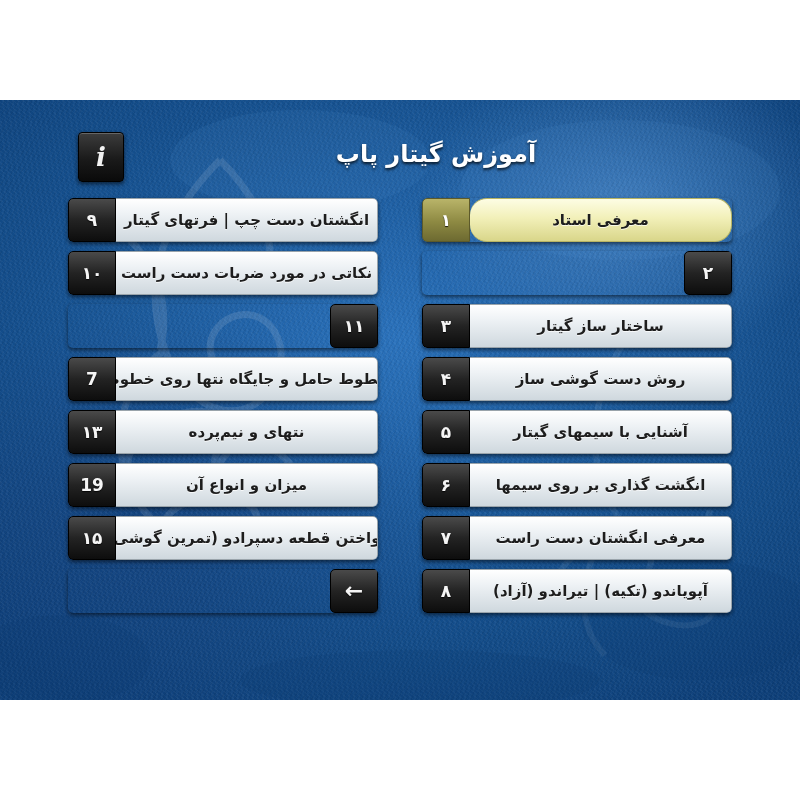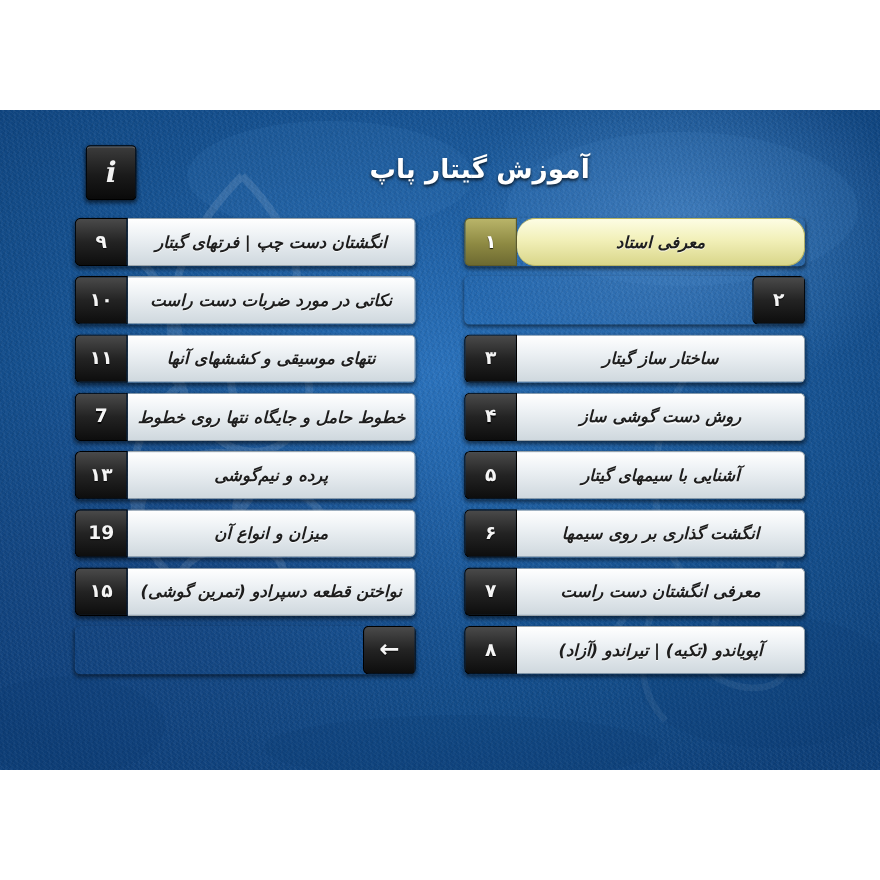--- a/index.html
+++ b/index.html
@@ -130,21 +130,20 @@
     font-size: 15px;
     font-weight: bold;
     color: #1d1d1d;
     background: linear-gradient(180deg, #ffffff 0%, #eef2f5 35%, #cfd8de 100%);
     border: 1px solid #9aa4ab;
     border-left: none;
     border-radius: 0 5px 5px 0;
     text-shadow: 0 1px 0 rgba(255,255,255,0.7);
     white-space: nowrap;
     overflow: hidden;
-    font-style: italic;
   }
 
   .item-number {
     flex: 0 0 46px;
     display: flex;
     align-items: center;
     justify-content: center;
     font-size: 17px;
     font-weight: bold;
     color: #f5f5f5;
@@ -257,29 +256,28 @@
   <div id="col-left" class="column">
       <div class="menu-item">
         <div class="item-label">انگشتان دست چپ | فرتهای گیتار</div>
         <div class="item-number">۹</div>
       </div>
       <div class="menu-item">
         <div class="item-label">نکاتی در مورد ضربات دست راست</div>
         <div class="item-number">۱۰</div>
       </div>
       <div class="menu-item">
-        <div class="item-label">نتهای موسیقی و کششهای آنها</div>
         <div class="item-number">۱۱</div>
       </div>
       <div class="menu-item">
         <div class="item-label">خطوط حامل و جایگاه نتها روی خطوط</div>
         <div class="item-number">7</div>
       </div>
       <div class="menu-item">
-        <div class="item-label">پرده و نیم‌گوشی</div>
+        <div class="item-label">نتهای و نیم‌پرده</div>
         <div class="item-number">۱۳</div>
       </div>
       <div class="menu-item">
         <div class="item-label">میزان و انواع آن</div>
         <div class="item-number">19</div>
       </div>
       <div class="menu-item">
         <div class="item-label">نواختن قطعه دسپرادو (تمرین گوشی)</div>
         <div class="item-number">۱۵</div>
       </div>

